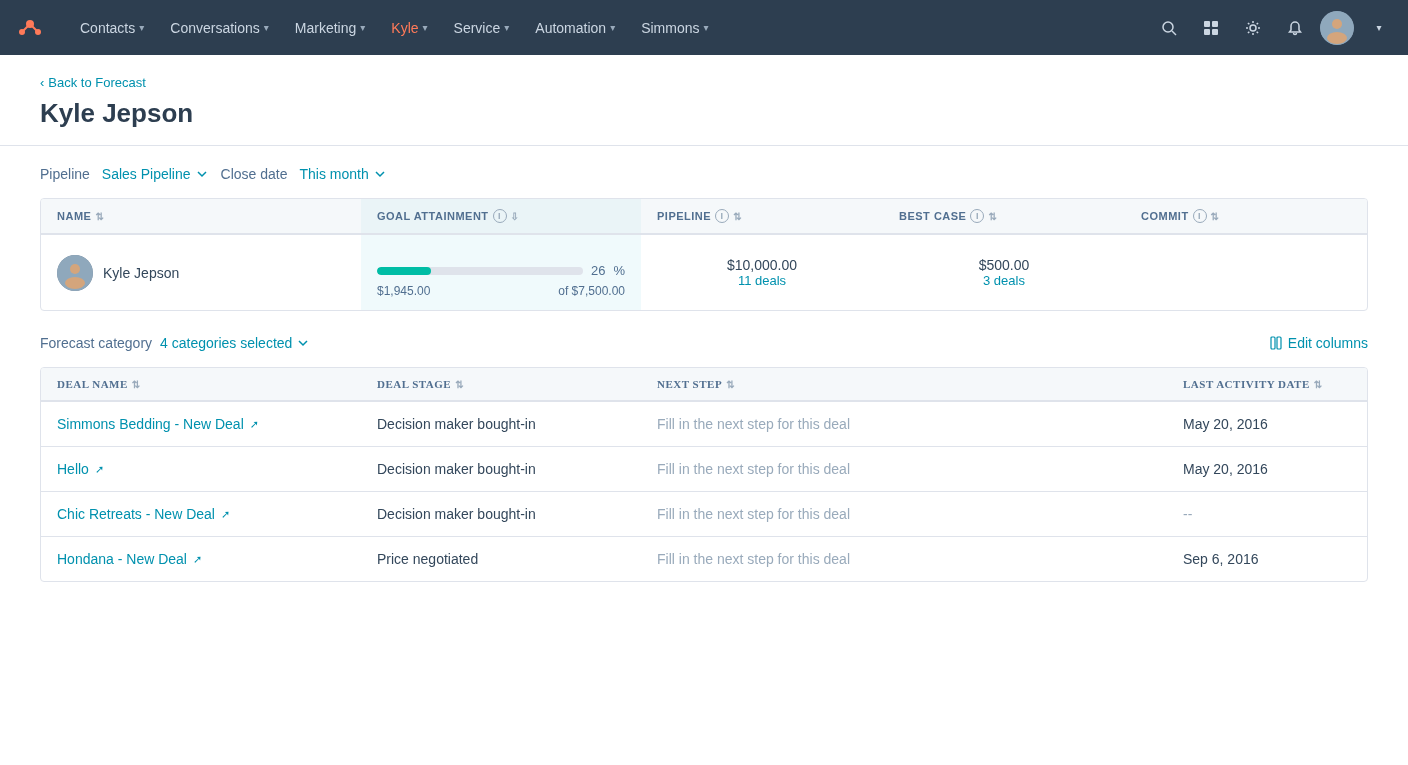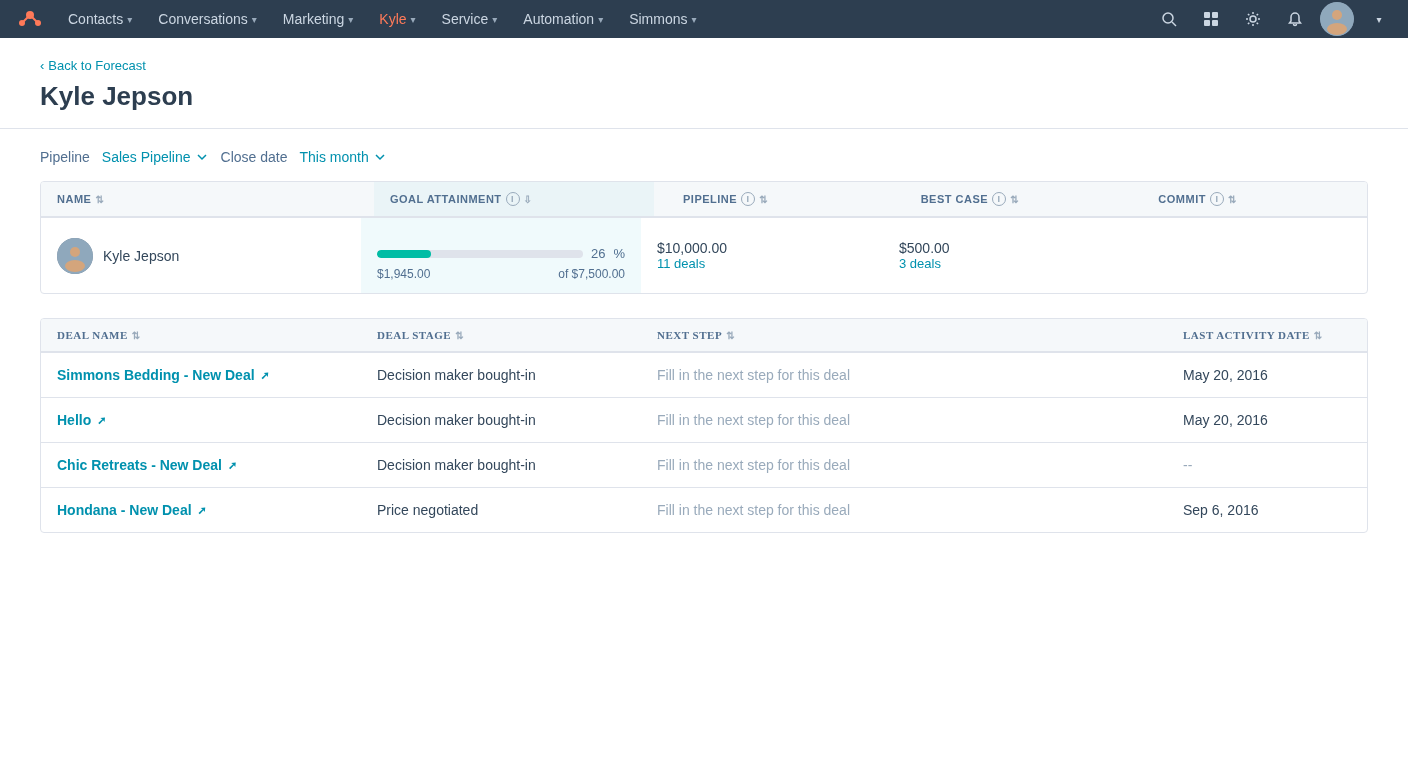--- a/index.html
+++ b/index.html
@@ -1,25 +1,25 @@
 <!DOCTYPE html>
 <html><head>
   <meta charset="utf-8">
   <style>
     * { box-sizing: border-box; margin: 0; padding: 0; }
     body { font-family: -apple-system, BlinkMacSystemFont, 'Segoe UI', Helvetica, Arial, sans-serif; font-size: 14px; background: #fff; color: #33475b; }
 
     
     .topnav {
       background: #2d3e50;
-      height: 38px;
+      height: 55px;
       display: flex;
       align-items: center;
       padding: 0 12px;
-      gap: 0;
+      gap: 12px;
     }
     .topnav-logo {
       width: 36px; height: 36px; margin-right: 8px;
       display: flex; align-items: center; justify-content: center;
     }
     .topnav-logo svg { width: 28px; height: 28px; }
     .topnav-items { display: flex; align-items: center; flex: 1; gap: 2px; }
     .topnav-item {
       color: #cbd6e2; font-size: 14px; padding: 8px 12px; cursor: pointer;
       display: flex; align-items: center; gap: 4px; border-radius: 3px;
@@ -68,21 +68,20 @@
     .summary-table {
       margin: 0 40px 24px 40px;
       border: 1px solid #dfe3eb; border-radius: 4px;
       overflow: hidden;
     }
     .summary-header {
       display: grid;
       grid-template-columns: 320px 280px 1fr 1fr 1fr;
       background: #f5f8fa;
       border-bottom: 1px solid #dfe3eb;
-      gap: 13px;
     }
     .summary-header-cell {
       padding: 10px 16px;
       font-size: 11px; font-weight: 700; color: #516f90; text-transform: uppercase; letter-spacing: 0.5px;
       display: flex; align-items: center; gap: 4px;
     }
     .summary-header-cell.goal-attainment { background: #eaf4f7; }
     .sort-icon { color: #99aabb; font-size: 10px; }
     .info-icon {
       width: 14px; height: 14px; border-radius: 50%; border: 1px solid #99aabb;
@@ -106,21 +105,21 @@
     .progress-container { }
     .progress-bar-row { display: flex; align-items: center; gap: 8px; margin-bottom: 6px; margin-top: 16px; }
     .progress-bar-track {
       flex: 1; height: 8px; background: #dfe3eb; border-radius: 4px; overflow: hidden;
     }
     .progress-bar-fill {
       height: 100%; background: #00bda5; border-radius: 4px;
     }
     .progress-pct { font-size: 13px; color: #516f90; font-weight: 500; }
     .progress-labels { display: flex; justify-content: space-between; font-size: 12px; color: #516f90; }
-    .amount-cell { }
+    .amount-cell { text-align: center; }
     .amount-main { font-size: 14px; color: #33475b; }
     .amount-deals { font-size: 13px; color: #0091ae; cursor: pointer; }
 
     
     .deals-section { padding: 0 40px; }
     .deals-filters {
       display: flex; align-items: center; justify-content: space-between;
       margin-bottom: 16px;
     }
     .forecast-category-row { display: flex; align-items: center; gap: 8px; }
@@ -149,21 +148,21 @@
     }
     .deals-row {
       display: grid;
       grid-template-columns: 320px 280px 1fr 200px;
       border-top: 1px solid #dfe3eb;
       align-items: center;
     }
     .deals-cell { padding: 14px 16px; font-size: 14px; color: #33475b; }
     .deal-name-link {
       color: #0091ae; cursor: pointer; display: flex; align-items: center; gap: 6px;
-      font-weight: 700;
+      font-weight: 400;
     }
     .external-icon { color: #0091ae; font-size: 11px; }
     .next-step-placeholder { color: #99aabb; font-style: normal; }
     .activity-date { color: #33475b; }
     .activity-date.empty { color: #99aabb; }
   </style>
 </head>
 <body>
 
 <nav class="topnav">
@@ -333,20 +332,38 @@
         <div class="amount-deals">11 deals</div>
       </div>
       <div class="summary-cell amount-cell">
         <div class="amount-main">$500.00</div>
         <div class="amount-deals">3 deals</div>
       </div>
     </div>
   </div>
 
   <div class="deals-section">
+    <div class="deals-filters">
+      <div class="forecast-category-row">
+        <span class="fc-label">Forecast category</span>
+        <div class="fc-dropdown">
+          <span>4 categories selected</span>
+          <svg width="14" height="14" viewBox="0 0 14 14" fill="none">
+              <path d="M3 5l4 4 4-4" stroke="#0091ae" stroke-width="1.5"></path>
+            </svg>
+        </div>
+      </div>
+      <div class="edit-columns-btn">
+        <svg width="14" height="14" viewBox="0 0 14 14" fill="none">
+          <rect x="1" y="1" width="4" height="12" rx="1" stroke="#0091ae" stroke-width="1.2"></rect>
+          <rect x="7" y="1" width="4" height="12" rx="1" stroke="#0091ae" stroke-width="1.2"></rect>
+        </svg>
+        <span>Edit columns</span>
+      </div>
+    </div>
 
     <div class="deals-table">
       <div class="deals-header">
         <div class="deals-header-cell">
           <span>DEAL NAME</span>
           <span class="sort-icon">⇅</span>
         </div>
         <div class="deals-header-cell">
           <span>DEAL STAGE</span>
           <span class="sort-icon">⇅</span>

